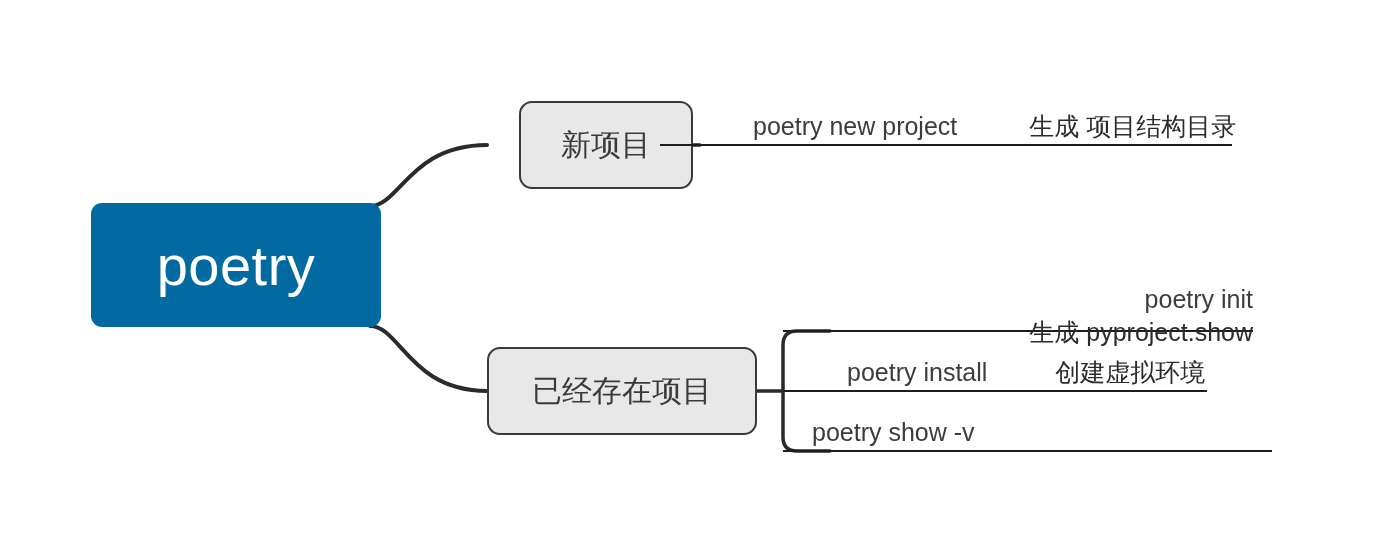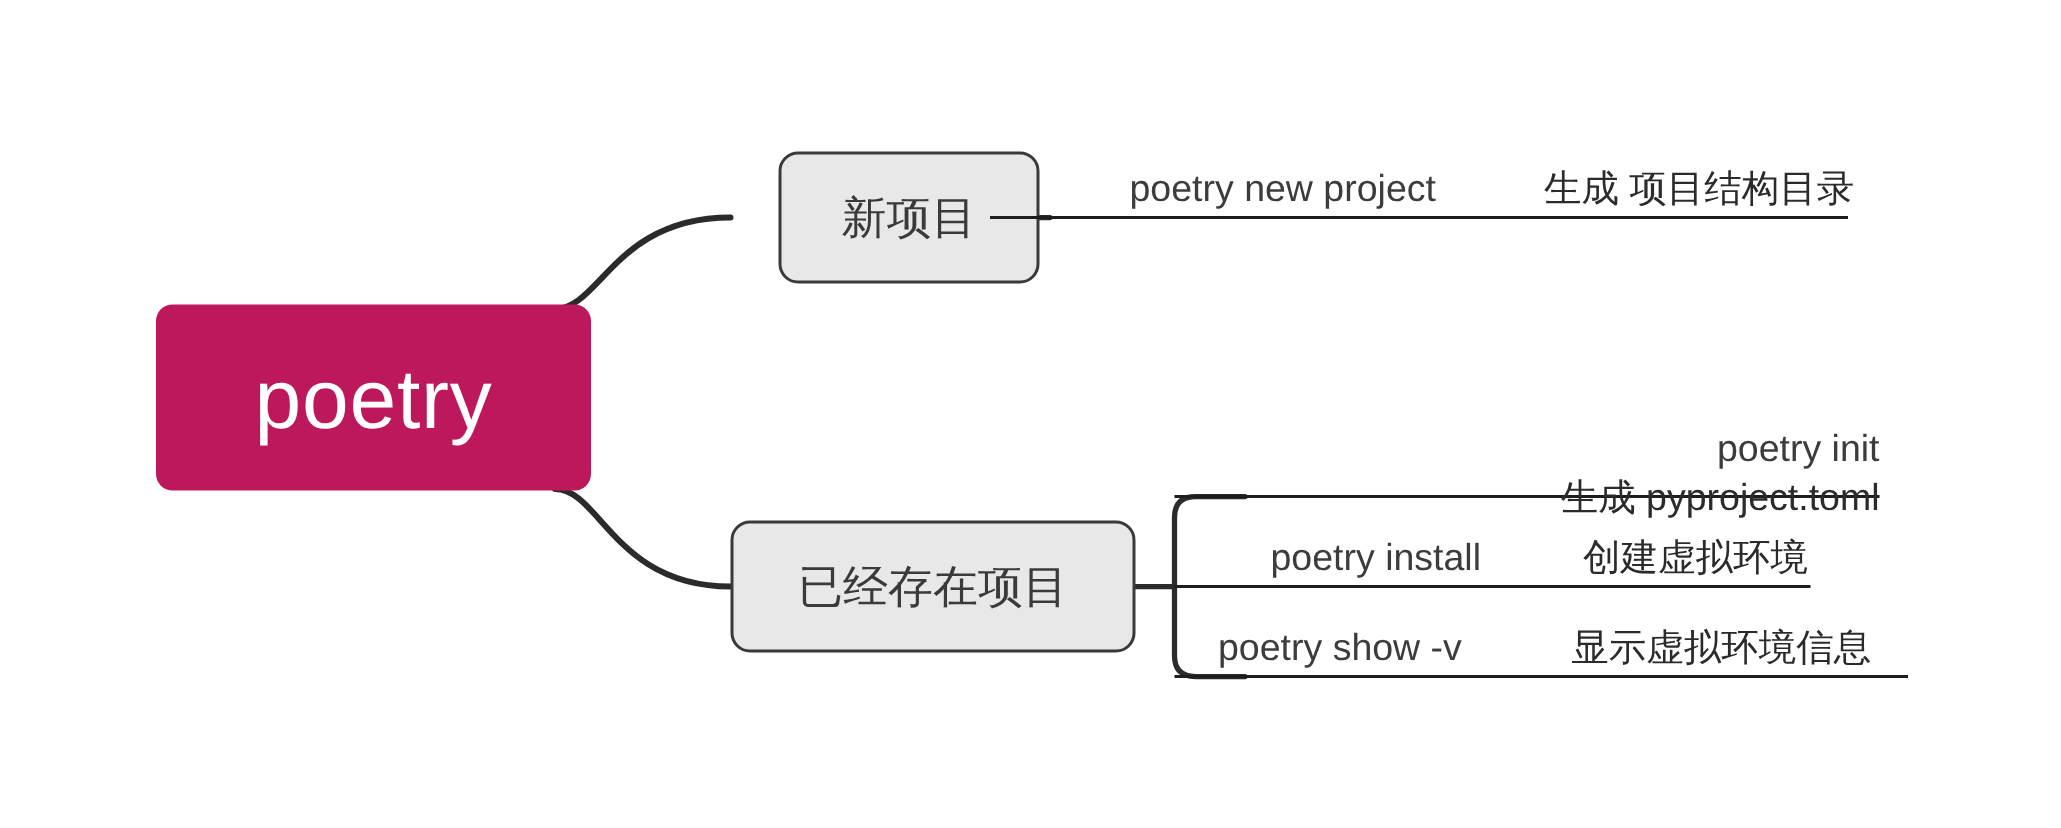--- a/index.html
+++ b/index.html
@@ -29,25 +29,25 @@
   
   .node {
     position: absolute;
     box-sizing: border-box;
     display: flex;
     align-items: center;
     justify-content: center;
     white-space: nowrap;
   }
   .node-root {
-    left: 104px;
+    left: 91px;
     top: 203px;
     width: 290px;
     height: 124px;
-    background: #be185d;
+    background: #0369a1;
     border-radius: 11px;
     color: #ffffff;
     font-size: 56px;
     letter-spacing: 0.5px;
   }
   .node-branch {
     background: #e8e8e8;
     border: 2.5px solid #3a3a3a;
     border-radius: 13px;
     color: #3a3a3a;
@@ -153,26 +153,25 @@
     <span>已经存在项目</span>
   </div>
 
   <div class="leaf-row row-new-1">
     <span class="leaf-cmd">poetry new project</span>
     <span class="leaf-desc">生成 项目结构目录</span>
   </div>
 
   <div class="leaf-row row-exist-1">
     <span class="leaf-cmd">poetry init</span>
-    <span class="leaf-desc">生成 pyproject.toml</span>
+    <span class="leaf-desc">生成 pyproject.show</span>
   </div>
 
   <div class="leaf-row row-exist-2">
     <span class="leaf-cmd">poetry install</span>
     <span class="leaf-desc">创建虚拟环境</span>
   </div>
 
   <div class="leaf-row row-exist-3">
     <span class="leaf-cmd">poetry show -v</span>
-    <span class="leaf-desc">显示虚拟环境信息</span>
   </div>
 
 </div>
 
 </body></html>

